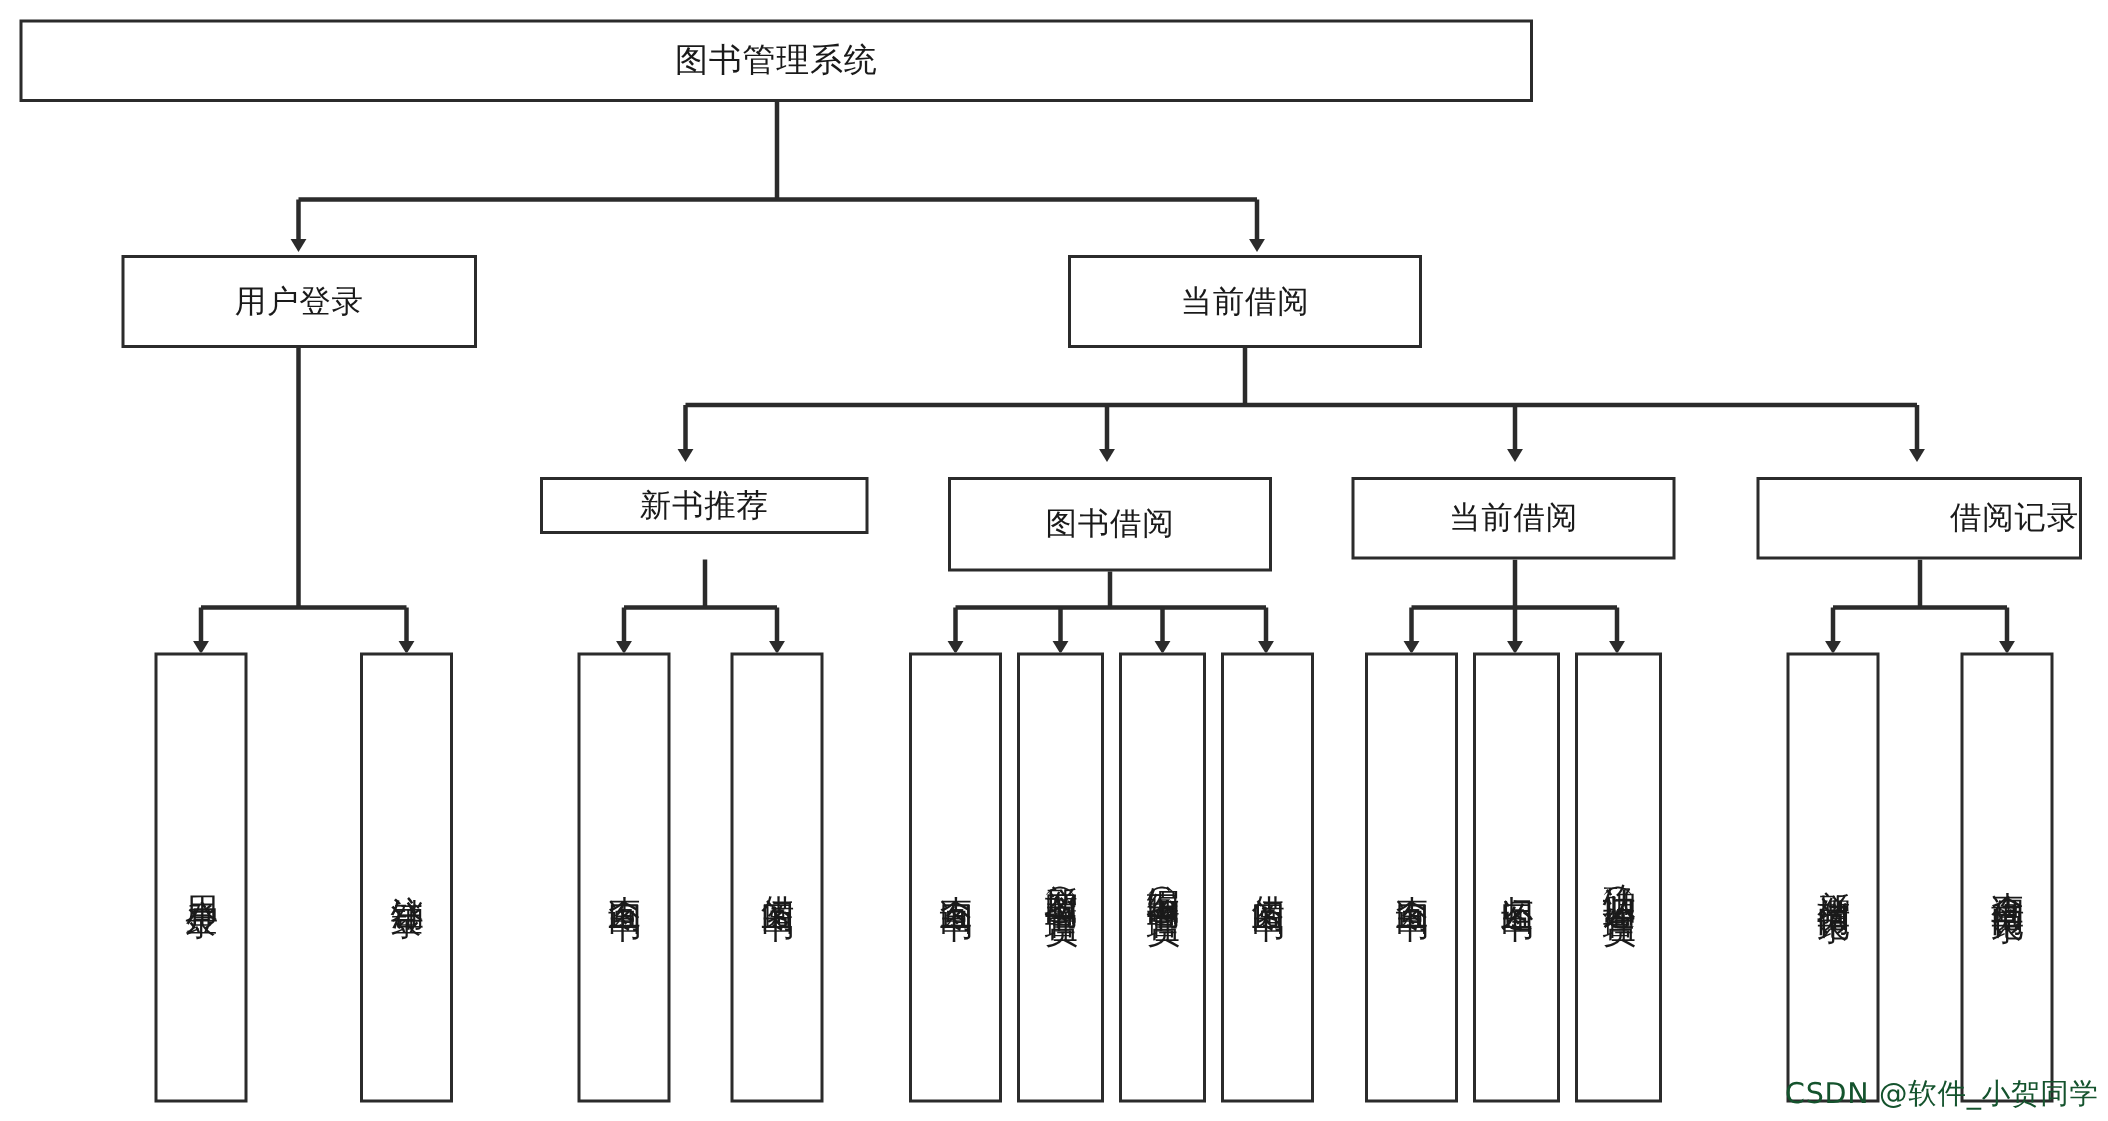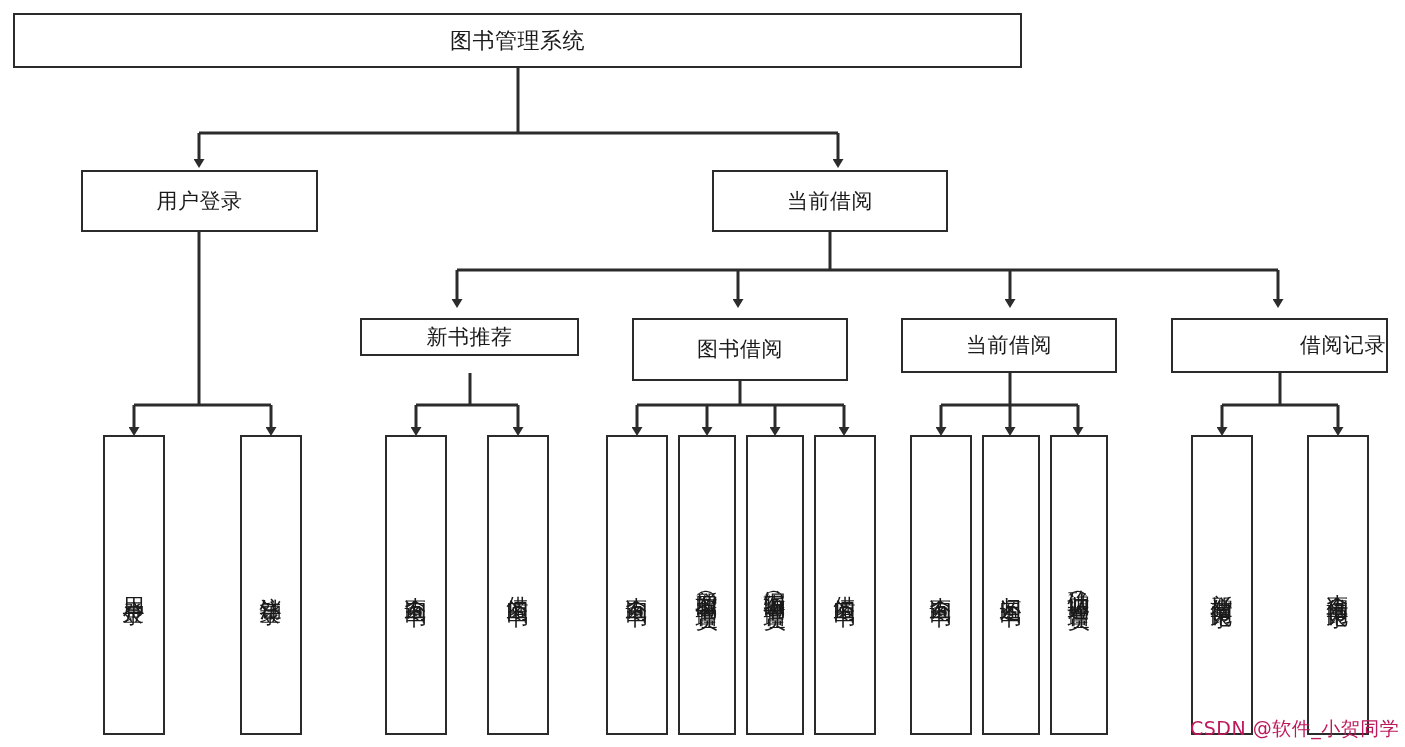--- a/index.html
+++ b/index.html
@@ -64,21 +64,21 @@
   .node.vert .vwrap {
     width: 100%;
     height: 100%;
     display: flex;
     align-items: center;
     justify-content: center;
   }
   .watermark {
     position: absolute;
     font-size: 19px;
-    color: #be185d;
+    color: #14532d;
     white-space: nowrap;
     letter-spacing: 0.5px;
   }
 </style>
 </head>
 <body>
 
 <div id="canvas">
 
   <svg class="edges" viewBox="0 0 1405 747">

